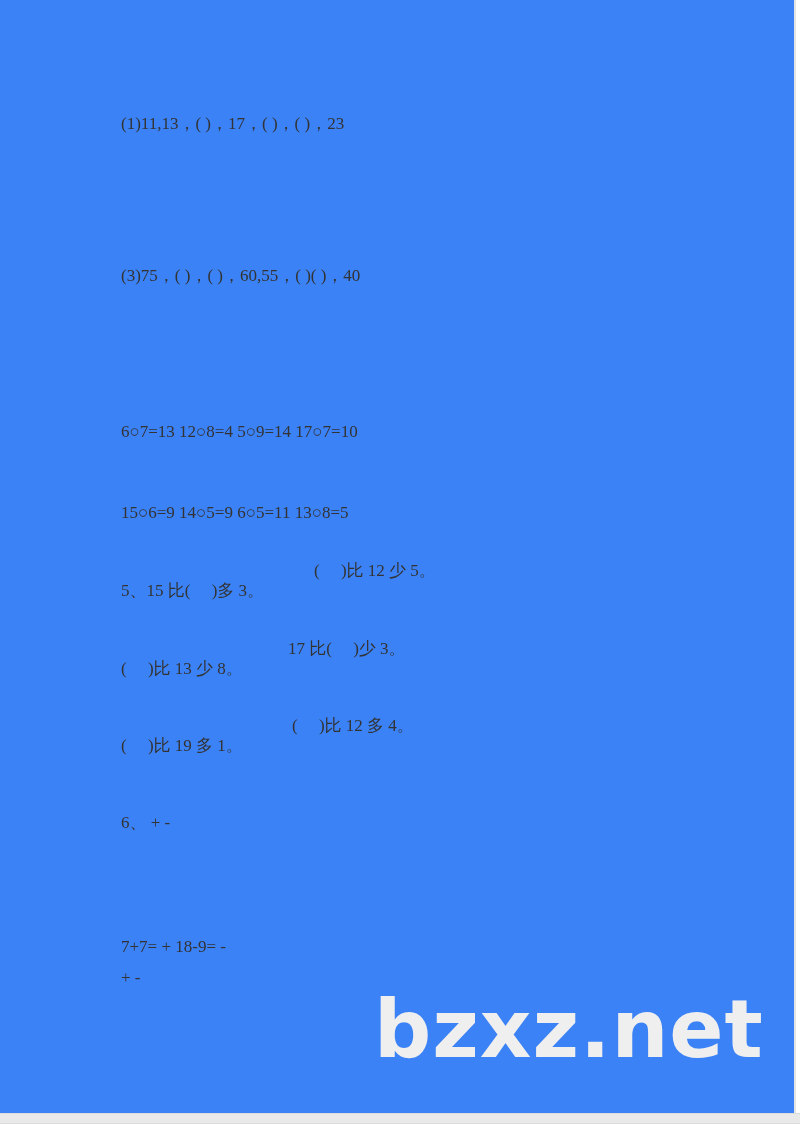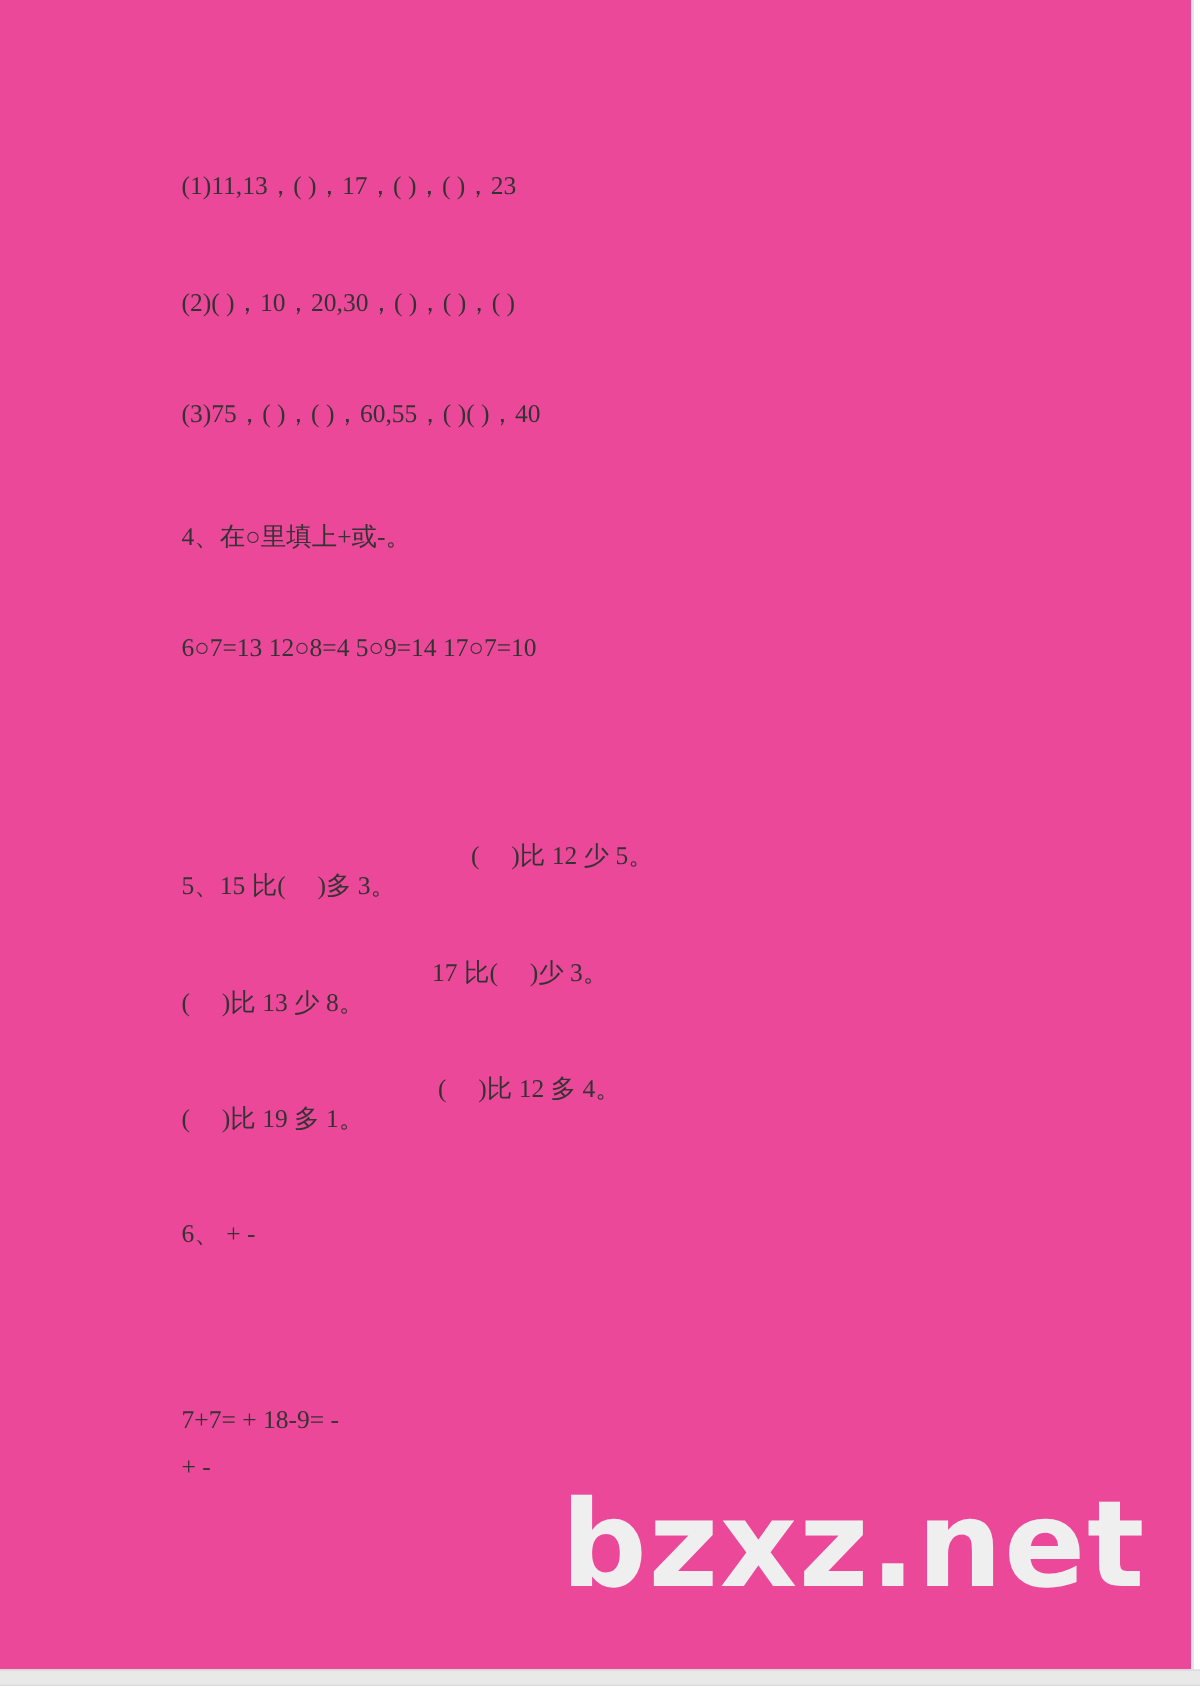--- a/index.html
+++ b/index.html
@@ -14,21 +14,21 @@
       position: relative;
       font-family: "Liberation Serif", "DejaVu Serif", serif;
       color: #333333;
     }
     .page {
       position: absolute;
       left: 0;
       top: 0;
       width: 796px;
       height: 1113px;
-      background: #ec4899;
+      background: #3b82f6;
       border-right: 2px solid #e4e4e4;
       box-sizing: border-box;
     }
     .page-gap {
       position: absolute;
       left: 0;
       top: 1113px;
       width: 800px;
       height: 11px;
       background: #e9e9e9;
@@ -75,36 +75,33 @@
   </style>
 </head>
 <body>
 
 <div class="page">
 
   <div class="line" style="top:94px;">
     <span class="seg">(1)11,13，( )，17，( )，( )，23</span>
   </div>
 
-  <div class="line" style="top:172px;">
-    <span class="seg">(2)( )，10，20,30，( )，( )，( )</span>
-  </div>
 
   <div class="line" style="top:246px;">
     <span class="seg">(3)75，( )，( )，60,55，( )( )，40</span>
   </div>
 
-  <div class="line" style="top:328px;">
-    <span class="seg">4、在○里填上+或-。</span>
-  </div>
 
   <div class="line" style="top:402px;">
     <span class="seg">6○7=13 12○8=4 5○9=14 17○7=10</span>
   </div>
 
+  <div class="line" style="top:483px;">
+    <span class="seg">15○6=9 14○5=9 6○5=11 13○8=5</span>
+  </div>
 
   <div class="line" style="top:561px;">
     <span class="seg">5、15 比(　 )多 3。</span>
     <span class="col2" style="left:210px;text-align:center;">(　 )比 12 少 5。</span>
   </div>
 
   <div class="line" style="top:639px;">
     <span class="seg">(　 )比 13 少 8。</span>
     <span class="col2" style="left:184px;">17 比(　 )少 3。</span>
   </div>

